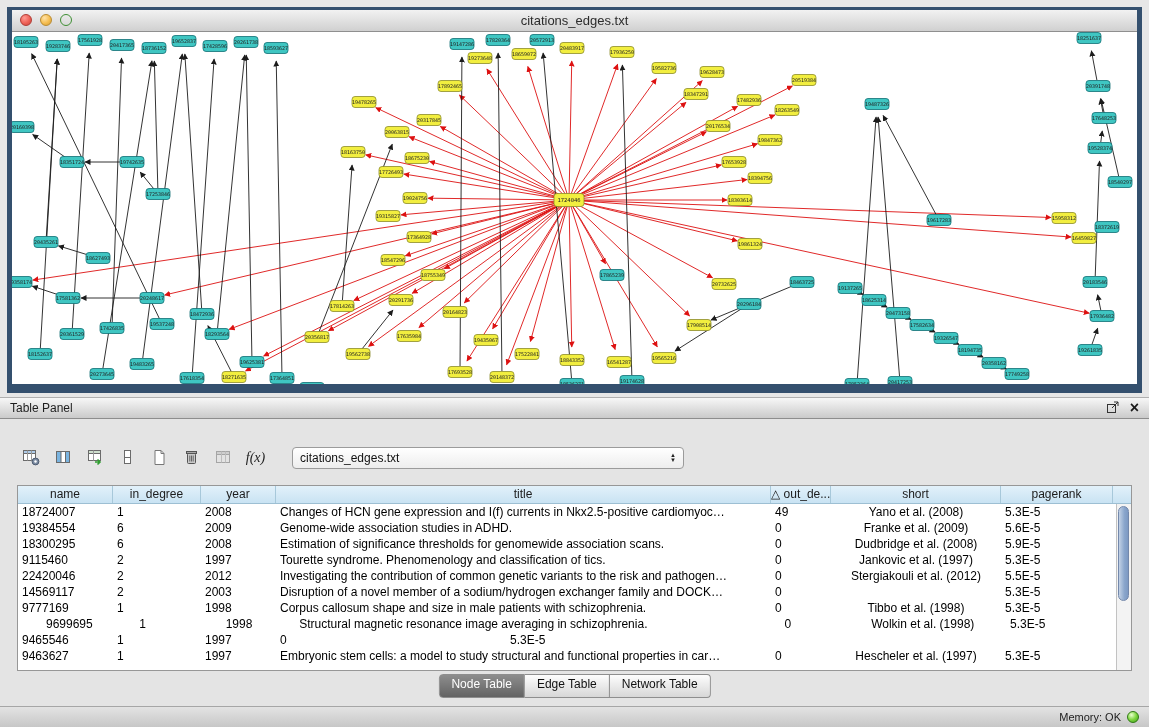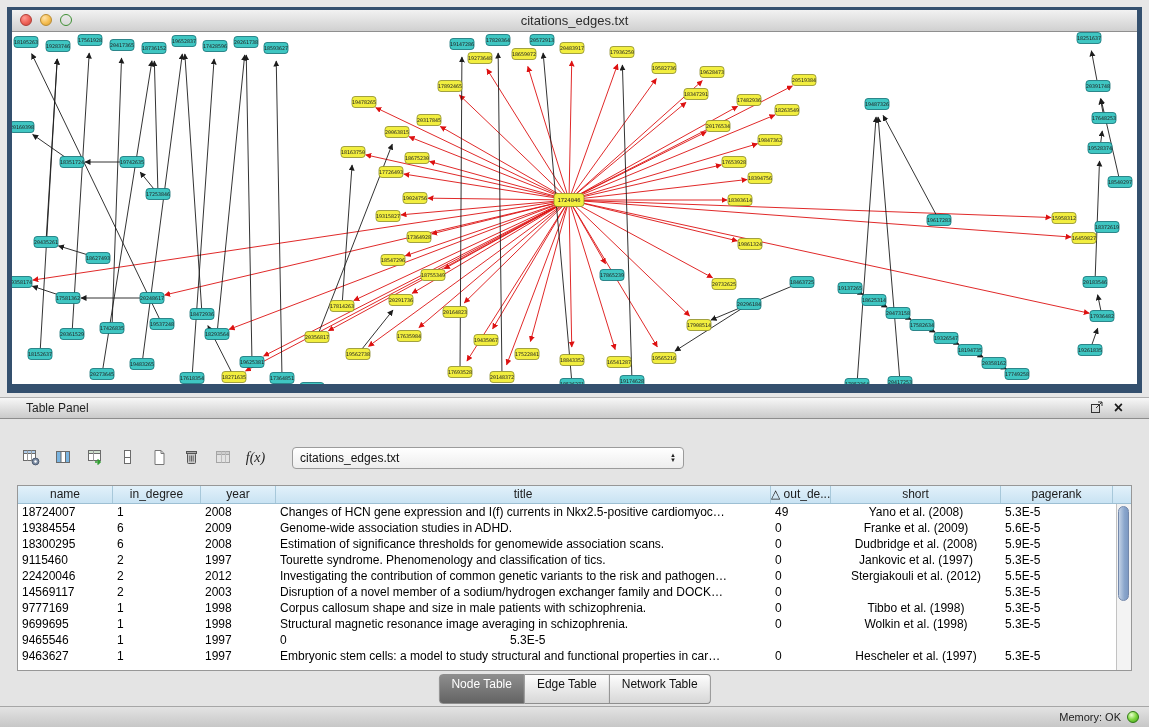--- a/index.html
+++ b/index.html
@@ -14,21 +14,21 @@
   .tl.red{background:radial-gradient(circle at 35% 30%,#ff9a92,#ee6156 55%,#c8473e);border:1px solid #b13c34;}
   .tl.yellow{background:radial-gradient(circle at 35% 30%,#ffe2a8,#f5bd4f 55%,#d39c38);border:1px solid #b98b31;}
   .tl.green{background:radial-gradient(circle at 35% 30%,#c2f0b5,#61c354 55%,#43a337;border:1px solid #3f8f33);border:1px solid #3f8f33;}
   .wtitle{position:absolute;left:0;right:0;top:3px;text-align:center;font-size:13px;color:#2c2c2c;}
   .canvas-wrap{height:352px;overflow:hidden;background:#fff;}
   svg text.nlab{font-family:"DejaVu Sans Mono",monospace;}
 
   
   .panel-header{position:absolute;top:397px;left:0;width:1149px;height:22px;box-sizing:border-box;
       background:linear-gradient(#f7f7f7,#cacaca);border-top:1px solid #b0b0b0;border-bottom:1px solid #8d8d8d;
-      display:flex;align-items:center;padding:0 26px;font-size:12px;color:#1e1e1e;}
+      display:flex;align-items:center;padding:0 10px;font-size:12px;color:#1e1e1e;}
   .ph-icons{margin-left:auto;display:flex;align-items:center;gap:10px;}
   .close-x{font-size:16px;font-weight:bold;color:#1a1a1a;line-height:14px;cursor:default;}
 
   
   .panel-body{position:absolute;top:419px;left:0;width:1149px;height:287px;background:#e4e4e4;}
   .toolbar{position:absolute;top:26px;left:18px;display:flex;align-items:center;}
   .tb-btn{width:27px;height:25px;display:flex;align-items:center;justify-content:center;margin-right:5px;border-radius:3px;}
   .fx{font-family:"Liberation Serif",serif;font-style:italic;font-size:14px;color:#222;}
   .dropdown{width:392px;height:22px;box-sizing:border-box;background:linear-gradient(#ffffff,#ededed);
       border:1px solid #9b9b9b;border-radius:4px;display:flex;align-items:center;padding:0 7px;
@@ -41,21 +41,21 @@
       border-right:1px solid #a7c8da;overflow:hidden;white-space:nowrap;}
   .tbody{position:absolute;top:18px;left:0;right:15px;bottom:0;overflow:hidden;}
   .tr{display:flex;height:16px;}
   .td{box-sizing:border-box;font-size:12px;color:#000;line-height:16px;padding:0 4px;
       overflow:hidden;white-space:nowrap;}
   .vscroll{position:absolute;top:18px;right:0;width:15px;bottom:0;background:#f3f3f3;border-left:1px solid #c2c2c2;box-sizing:border-box;}
   .vthumb{position:absolute;top:2px;left:1px;width:11px;height:95px;border-radius:6px;
       background:linear-gradient(90deg,#c3d2e6,#8aa6cc 60%,#7d99c2);border:1px solid #7388ab;box-sizing:border-box;}
 
   .tabs{position:absolute;top:255px;left:50%;transform:translateX(-50%);display:flex;}
-  .tab{height:30px;box-sizing:border-box;padding:2px 12px 6px 12px;font-size:12px;color:#111;
+  .tab{height:24px;box-sizing:border-box;padding:2px 12px 6px 12px;font-size:12px;color:#111;
       background:linear-gradient(#fdfdfd,#d7d7d7);border:1px solid #8e8e8e;border-left-width:0;white-space:nowrap;}
   .tab:first-child{border-left-width:1px;border-radius:4px 0 0 4px;}
   .tab:last-child{border-radius:0 4px 4px 0;}
   .tab.selected{background:linear-gradient(#8d8d8d,#636363);color:#fff;}
 
   
   .statusbar{position:absolute;top:706px;left:0;width:1149px;height:21px;box-sizing:border-box;
       background:linear-gradient(#e3e3e3,#c7c7c7);border-top:1px solid #a6a6a6;
       display:flex;align-items:center;justify-content:flex-end;padding:0 10px;gap:6px;
       font-size:11px;color:#222;}
@@ -761,21 +761,21 @@
         <div class="tr">
           <div class="td" style="width: 95px; text-align: left;">9777169</div>
           <div class="td" style="width: 88px; text-align: left;">1</div>
           <div class="td" style="width: 75px; text-align: left;">1998</div>
           <div class="td" style="width: 495px; text-align: left;">Corpus callosum shape and size in male patients with schizophrenia.</div>
           <div class="td" style="width: 60px; text-align: left;">0</div>
           <div class="td" style="width: 170px; text-align: center;">Tibbo et al. (1998)</div>
           <div class="td" style="width: 112px; text-align: left;">5.3E-5</div>
         </div>
         <div class="tr">
-          <div class="td" style="width: 95px; text-align: left;">9699695</div>
+          <div class="td" style="width: 95px; text-align: left; margin-left: 24px;">9699695</div>
           <div class="td" style="width: 88px; text-align: left;">1</div>
           <div class="td" style="width: 75px; text-align: left;">1998</div>
           <div class="td" style="width: 495px; text-align: left;">Structural magnetic resonance image averaging in schizophrenia.</div>
           <div class="td" style="width: 60px; text-align: left;">0</div>
           <div class="td" style="width: 170px; text-align: center;">Wolkin et al. (1998)</div>
           <div class="td" style="width: 112px; text-align: left;">5.3E-5</div>
         </div>
         <div class="tr">
           <div class="td" style="width: 95px; text-align: left;">9465546</div>
           <div class="td" style="width: 88px; text-align: left;">1</div>

